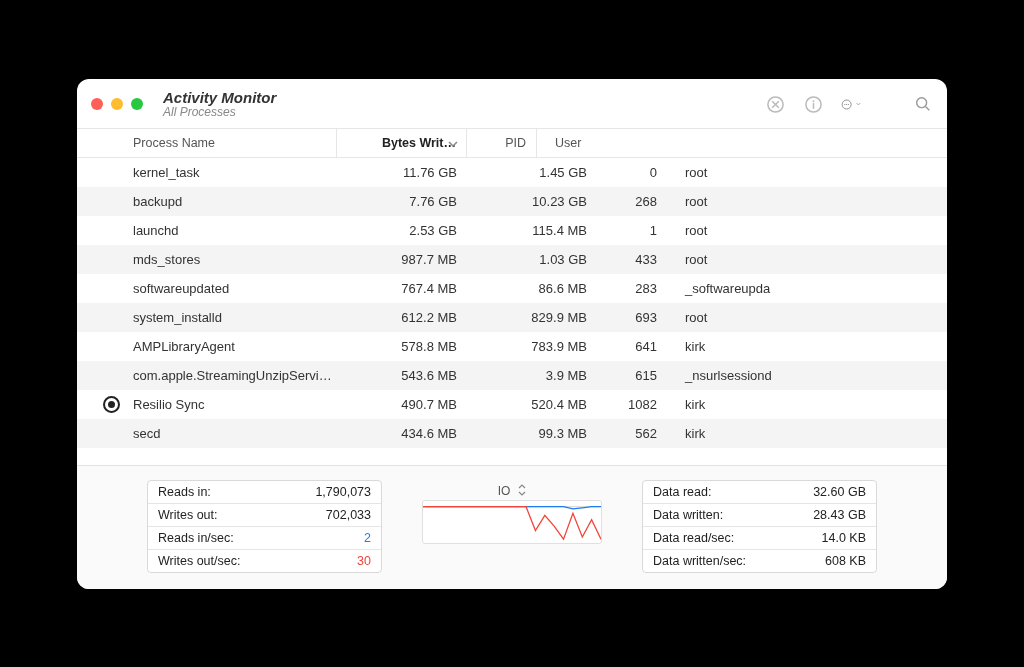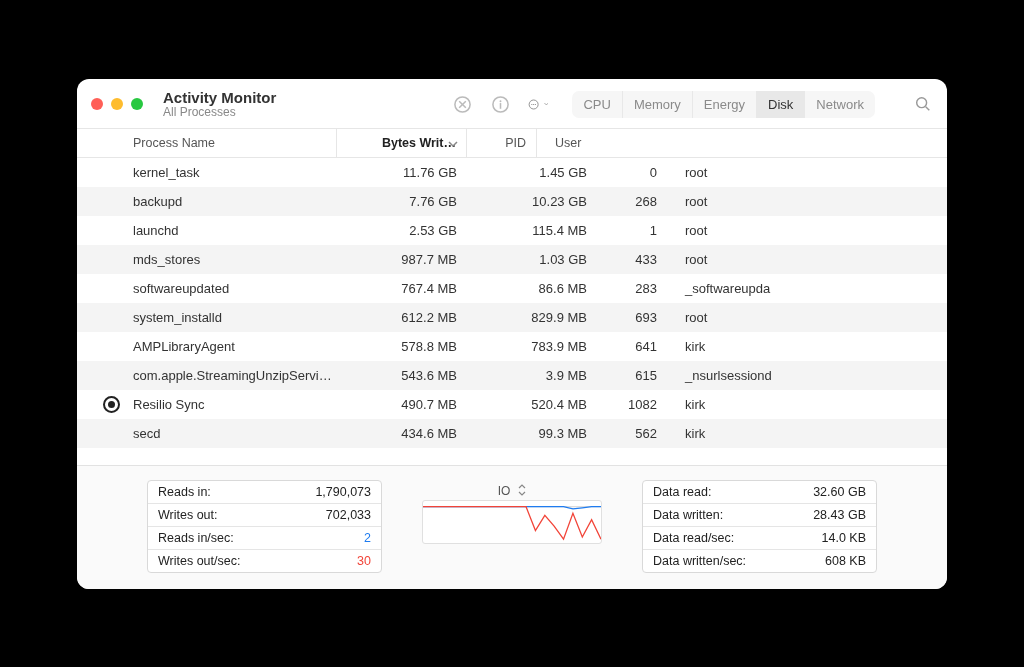--- a/index.html
+++ b/index.html
@@ -23,20 +23,21 @@
     overflow: hidden;
     display: flex;
     flex-direction: column;
   }
   
   .toolbar {
     display: flex;
     align-items: center;
     padding: 10px 14px 8px 14px;
     gap: 10px;
+    font-style: italic;
   }
   .traffic { display: flex; gap: 8px; margin-right: 6px;}
   .tl { width: 12px; height: 12px; border-radius: 50%; }
   .tl.red { background:#ff5f57; }
   .tl.yellow { background:#febc2e; }
   .tl.green { background:#28c840; }
   .title-block { display:flex; flex-direction:column; line-height:1.15; margin-right:auto; padding-left:4px;}
   .title-block .t1 { font-weight:600; font-size:15px; color:#333;}
   .title-block .t2 { font-size:12px; color:#888;}
   .tb-icons { display:flex; gap:18px; align-items:center; color:#aaa; margin-right:14px;}
@@ -147,27 +148,20 @@
             <circle cx="6.8" cy="10" r="1.1" fill="#888"></circle>
             <circle cx="10" cy="10" r="1.1" fill="#888"></circle>
             <circle cx="13.2" cy="10" r="1.1" fill="#888"></circle>
           </svg>
         <svg width="8" height="8" viewBox="0 0 10 10">
             <path d="M1 3 L5 7 L9 3" fill="none" stroke="#888" stroke-width="1.5"></path>
           </svg>
       </span>
     </div>
 
-    <div class="seg">
-      <div class="tab">CPU</div>
-      <div class="tab">Memory</div>
-      <div class="tab">Energy</div>
-      <div class="tab active">Disk</div>
-      <div class="tab">Network</div>
-    </div>
 
     <span class="search">
       <svg width="18" height="18" viewBox="0 0 20 20">
           <circle cx="8.5" cy="8.5" r="5.5" fill="none" stroke="#999" stroke-width="1.6"></circle>
           <line x1="13" y1="13" x2="17" y2="17" stroke="#999" stroke-width="1.6"></line>
         </svg>
     </span>
   </div>
 
   <div class="colhdr">

